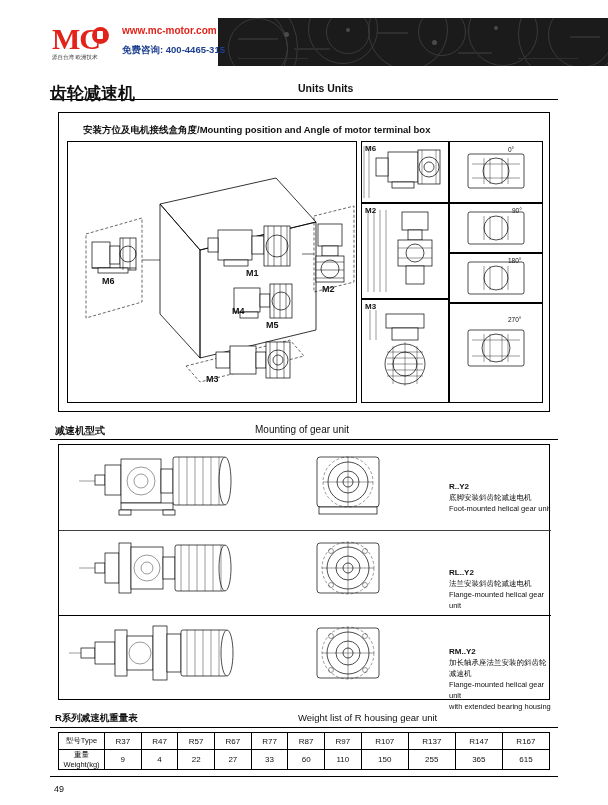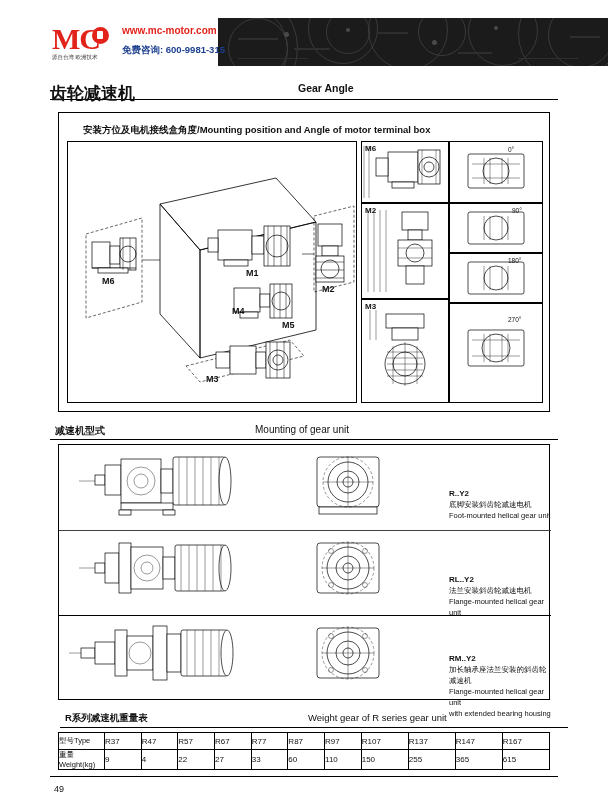--- a/index.html
+++ b/index.html
@@ -103,38 +103,38 @@
   }
   .ver-cn { position:absolute; left:5px; top:0; font-size:10px; font-weight:bold; }
   .ver-en { position:absolute; left:205px; top:0; font-size:10px; }
 
   .box-ver {
     position:absolute; left:58px; top:444px; width:492px; height:256px;
     border:1px solid #000;
   }
   .ver-row { position:absolute; left:0; width:492px; height:85px; }
   .ver-row + .ver-row { border-top:1px solid #000; }
-  .ver-txt { position:absolute; left:390px; font-size:7.5px; line-height:11px;margin-top:7px; }
+  .ver-txt { position:absolute; left:390px; font-size:7.5px; line-height:11px; }
   .ver-txt b { font-size:8px; }
 
   
   .wt-head {
-    position:absolute; left:60px; top:712px; width:508px; height:16px;
+    position:absolute; left:50px; top:712px; width:508px; height:16px;
     border-bottom:1px solid #000;
   }
   .wt-cn { position:absolute; left:5px; top:0; font-size:9.5px; font-weight:bold; }
   .wt-en { position:absolute; left:248px; top:0; font-size:9.5px; }
 
   table.wt {
     position:absolute; left:58px; top:732px; width:492px;
     border-collapse:collapse;
     font-size:8px;
   }
   table.wt td {
-    border:1px solid #000; text-align:left; height:17px; padding:0;
+    border:1px solid #000; text-align:center; height:17px; padding:0;
   }
   table.wt td.hd { font-size:7.5px; width:46px; }
   .page-num { position:absolute; left:54px; top:784px; font-size:9px; }
 
   .outer-rule {
     position:absolute; left:50px; top:776px; width:508px; height:1px; background:#000;
   }
 
   
   svg { display:block; }
@@ -166,26 +166,26 @@
     <div class="bar" style="left:300px; top:40px; width:60px; height:1px;"></div>
     <div class="bar" style="left:20px; top:40px; width:70px; height:1px;"></div>
   </div>
 
   <div class="logo">
     <div class="logo-mc">MC</div>
     <div class="logo-dot"></div>
     <div class="logo-sub">源自台湾  欧洲技术</div>
   </div>
   <div class="hdr-url">www.mc-motor.com</div>
-  <div class="hdr-tel">免费咨询: 600-9981-315</div>
+  <div class="hdr-tel">免费咨询: 400-4465-315</div>
 </div>
 
 <div class="title-row">
   <span class="title-cn">齿轮减速机</span>
-  <span class="title-en">Gear Angle</span>
+  <span class="title-en">Units Units</span>
 </div>
 
 <div class="box-mount">
   <div class="box-mount-title">安装方位及电机接线盒角度/Mounting  position and Angle of motor terminal box</div>
 
   <div class="mount-left">
     <svg class="cube-svg" width="288" height="260" viewBox="0 0 288 260">
 
       <g fill="none" stroke="#000" stroke-width="0.8">
 
@@ -273,21 +273,21 @@
         <line x1="202" y1="200" x2="202" y2="236"></line>
         <line x1="209" y1="200" x2="209" y2="236"></line>
         <line x1="216" y1="200" x2="216" y2="236"></line>
       </g>
     </svg>
 
     <span class="m-tag" style="left:34px; top:134px;">M6</span>
     <span class="m-tag" style="left:146px; top:126px;padding-left:32px;">M1</span>
     <span class="m-tag" style="left:254px; top:142px;">M2</span>
     <span class="m-tag" style="left:164px; top:164px;">M4</span>
-    <span class="m-tag" style="left:202px; top:178px;padding-left:12px;">M5</span>
+    <span class="m-tag" style="left:186px; top:178px;padding-left:12px;">M5</span>
     <span class="m-tag" style="left:138px; top:232px;">M3</span>
   </div>
 
   <div class="mount-right">
 
     <div class="mr-cell" style="left:0; top:0; width:88px; height:62px;">
       <svg width="86" height="60" viewBox="0 0 86 60">
         <g stroke="#000" stroke-width="0.7" fill="#fff">
           <rect x="26" y="10" width="30" height="30"></rect>
           <rect x="56" y="8" width="22" height="34"></rect>
@@ -560,21 +560,21 @@
       <b>RM..Y2</b><br>
       <span>加长轴承座法兰安装的斜齿轮减速机</span><br>
       <span>Flange-mounted helical gear unit</span><br>
       <span>with extended bearing housing</span>
     </div>
   </div>
 </div>
 
 <div class="wt-head">
   <span class="wt-cn">R系列减速机重量表</span>
-  <span class="wt-en">Weight gear of R series gear unit</span>
+  <span class="wt-en">Weight list of R housing gear unit</span>
 </div>
 
 <table class="wt">
   <tbody>
       <tr>
     <td class="hd">型号Type</td>
     <td>R37</td>
     <td>R47</td>
     <td>R57</td>
     <td>R67</td>

